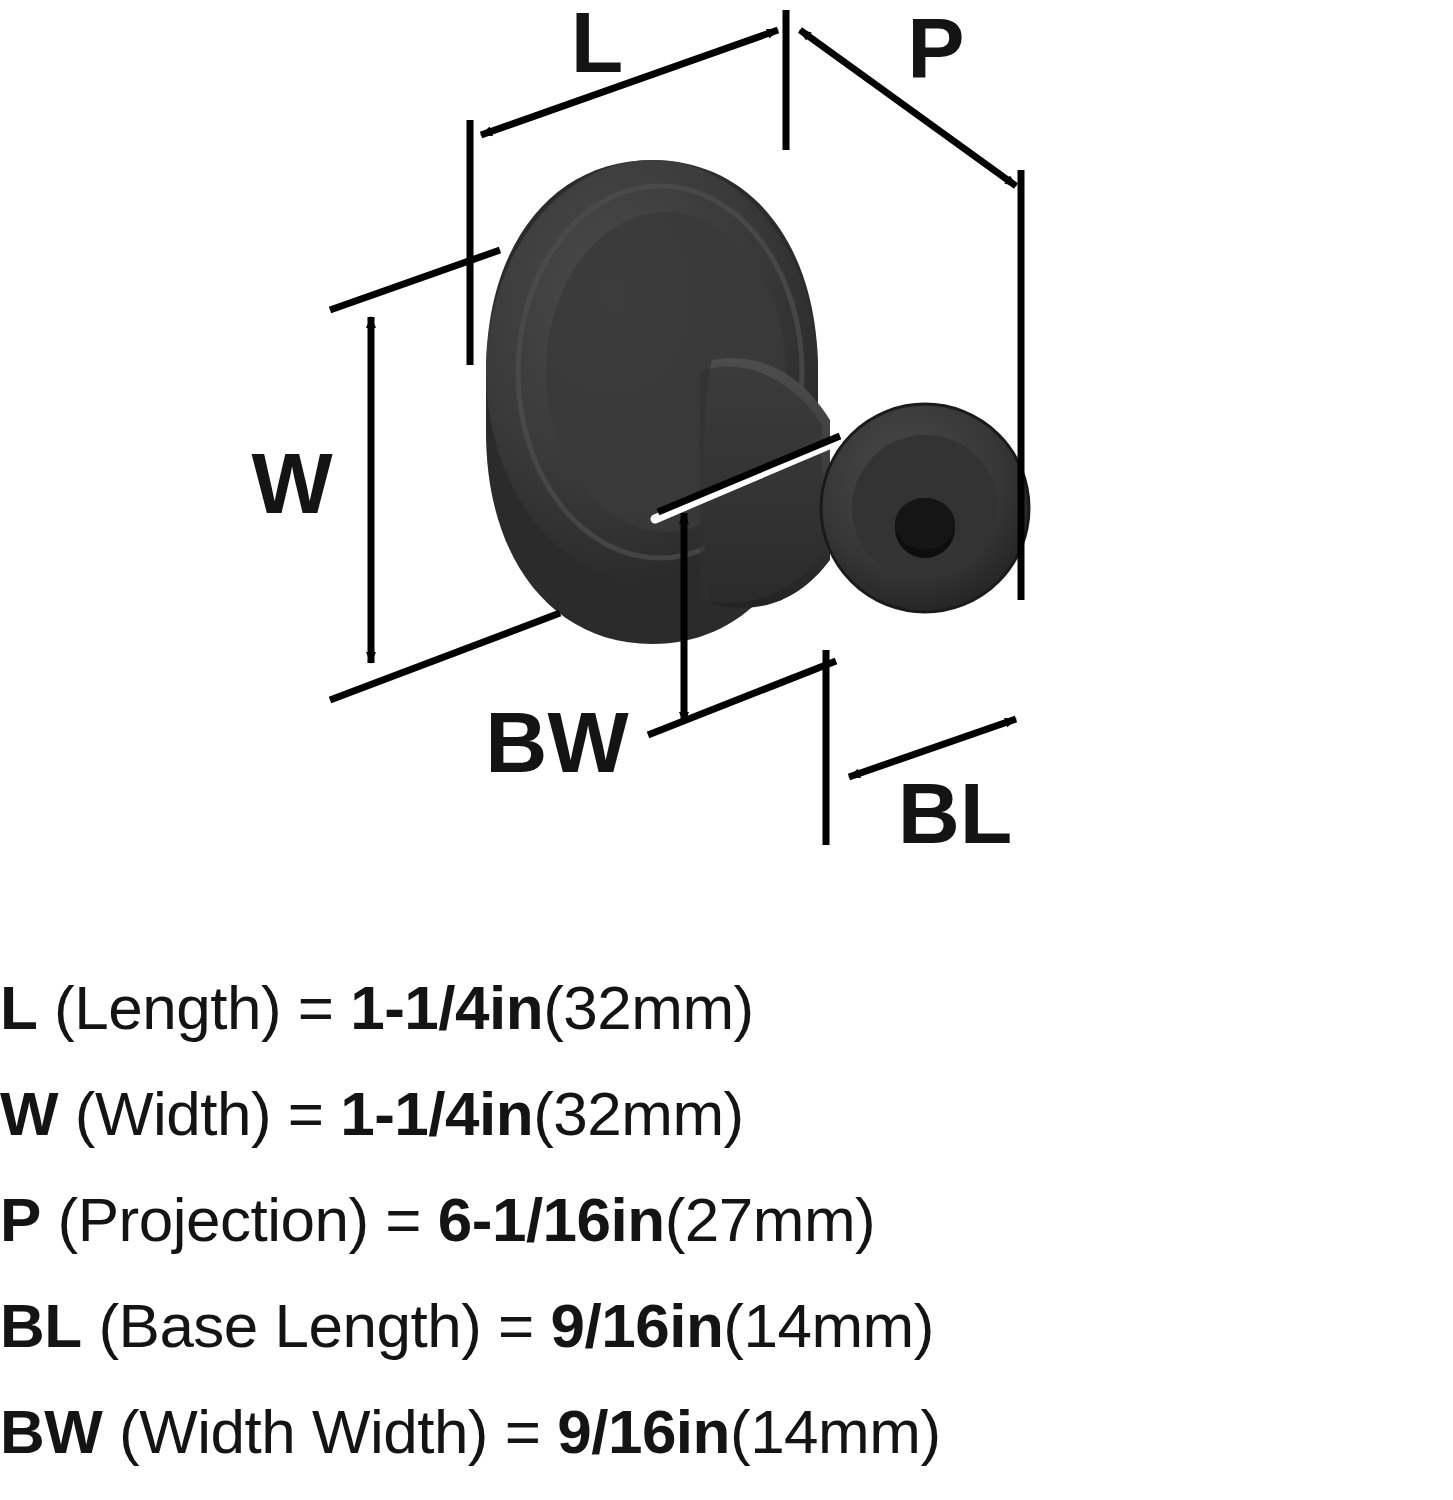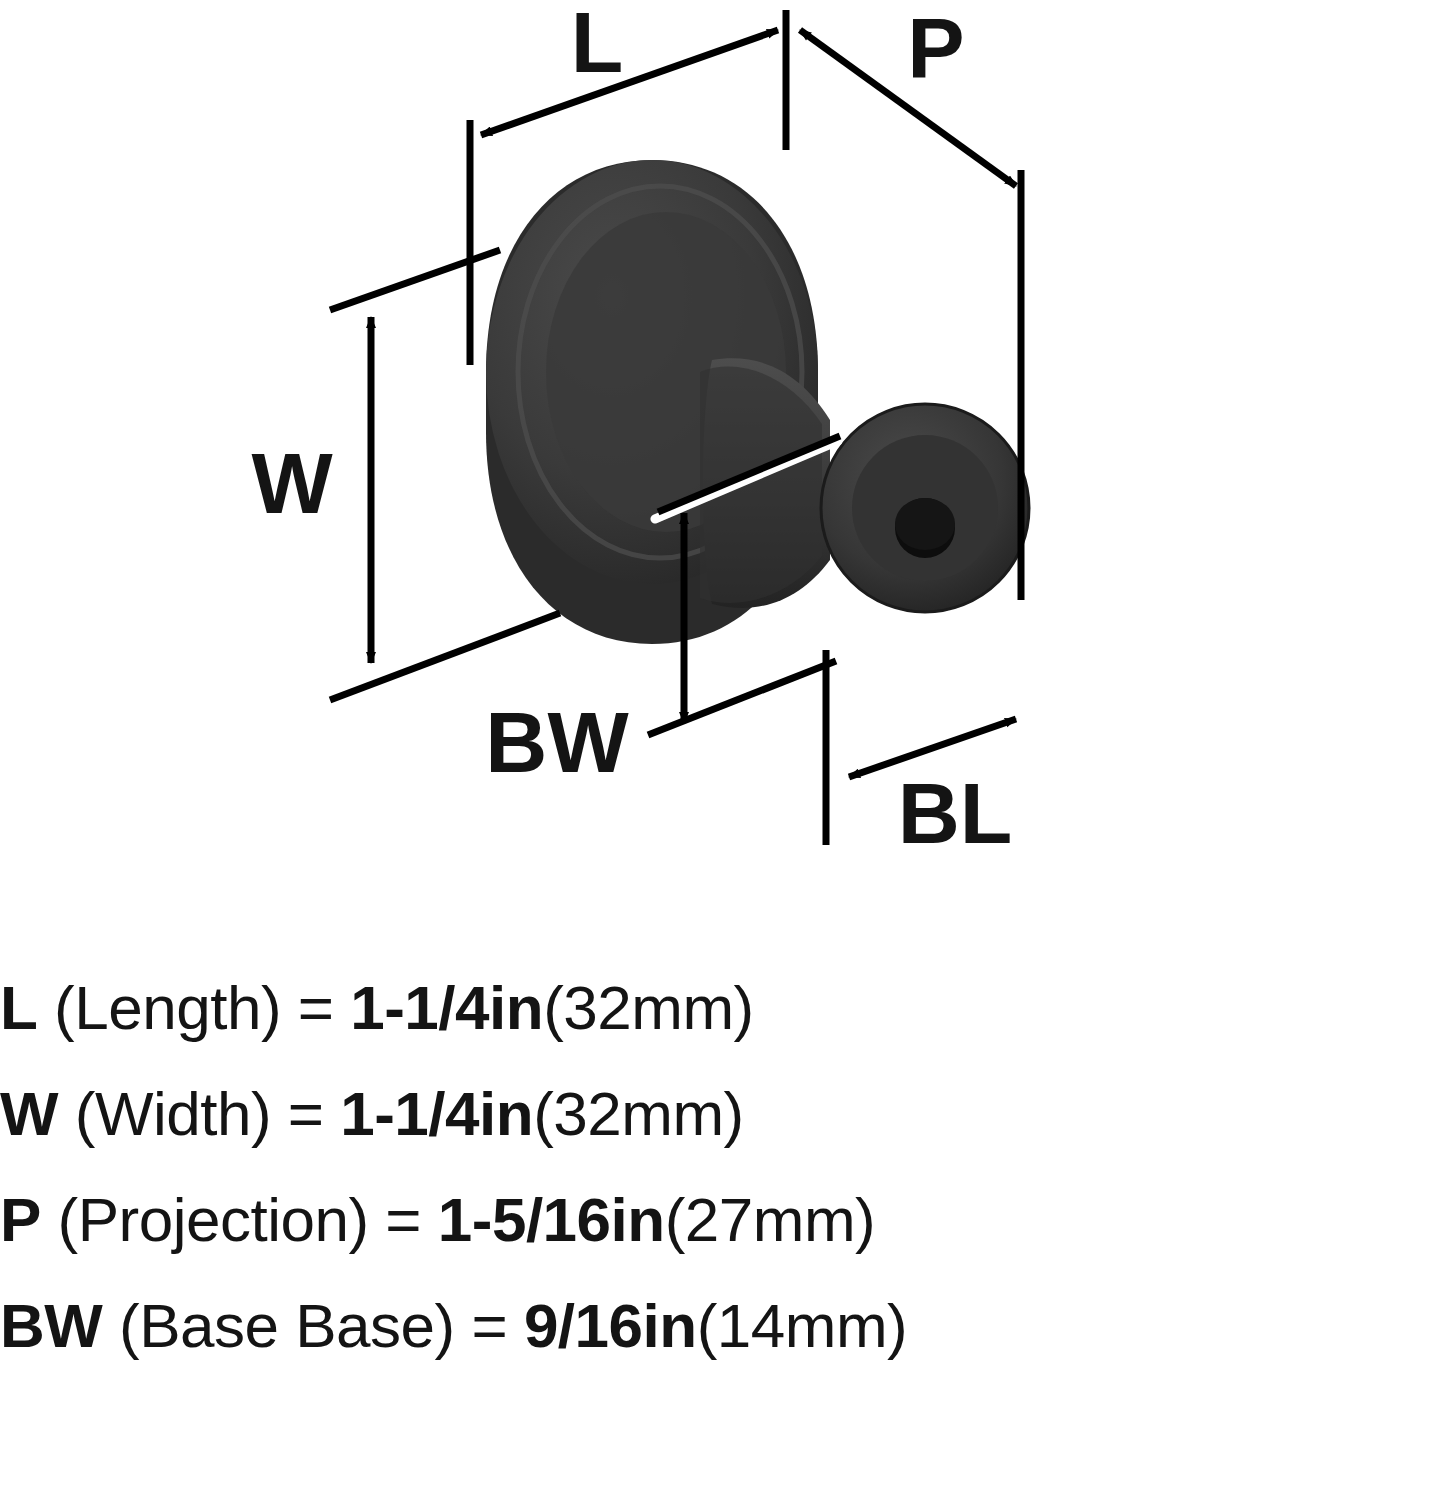--- a/index.html
+++ b/index.html
@@ -166,23 +166,29 @@
     <div class="spec-row">
       <span class="spec-code">W</span>
       <span class="spec-name">(Width)</span>
       <span class="spec-eq">=</span>
       <span class="spec-val">1-1/4in</span><span class="spec-metric">(32mm)</span>
     </div>
     <div class="spec-row">
       <span class="spec-code">P</span>
       <span class="spec-name">(Projection)</span>
       <span class="spec-eq">=</span>
-      <span class="spec-val">1-5/16in</span><span class="spec-metric">(27mm)</span>
+      <span class="spec-val">6-1/16in</span><span class="spec-metric">(27mm)</span>
+    </div>
+    <div class="spec-row">
+      <span class="spec-code">BL</span>
+      <span class="spec-name">(Base Length)</span>
+      <span class="spec-eq">=</span>
+      <span class="spec-val">9/16in</span><span class="spec-metric">(14mm)</span>
     </div>
     <div class="spec-row">
       <span class="spec-code">BW</span>
-      <span class="spec-name">(Base Base)</span>
+      <span class="spec-name">(Width Width)</span>
       <span class="spec-eq">=</span>
       <span class="spec-val">9/16in</span><span class="spec-metric">(14mm)</span>
     </div>
   </div>
 
 </div>
 
 </body></html>

